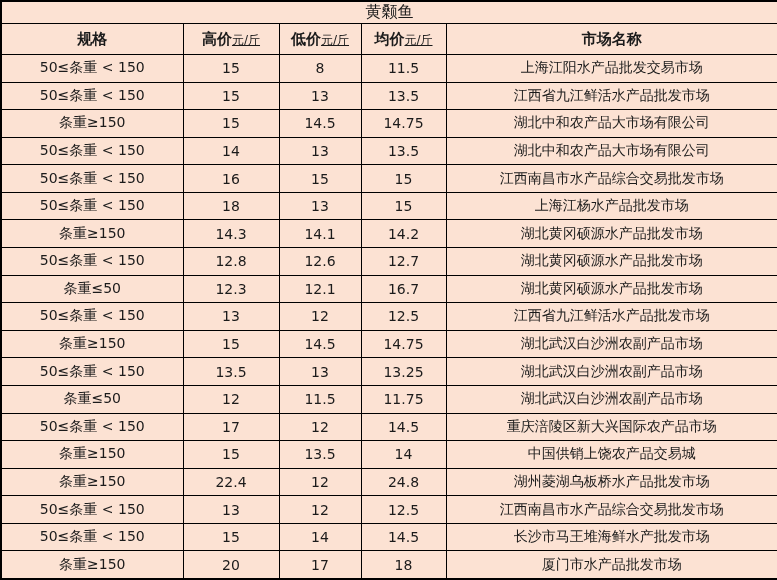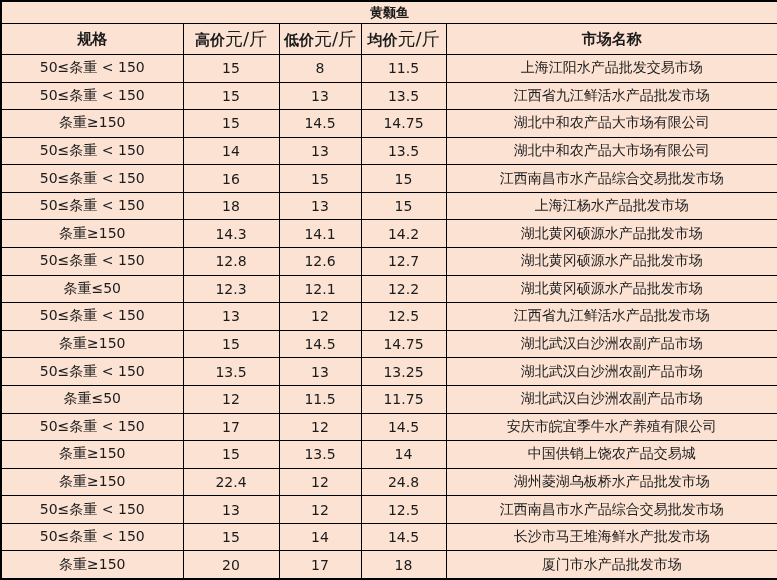--- a/index.html
+++ b/index.html
@@ -35,31 +35,32 @@
     border: 2px solid #000000;
   }
   col.c-spec   { width: 182px; }
   col.c-high   { width: 96px;  }
   col.c-low    { width: 82px;  }
   col.c-avg    { width: 85px;  }
   col.c-market { width: 332px; }
 
   tr.title-row th {
     height: 21px;
-    font-size: 13px;
-    font-weight: bold;
+    font-size: 16px;
+    font-weight: normal;
   }
   tr.header-row th {
     height: 30px;
     font-size: 15px;
     font-weight: bold;
   }
   tr.header-row .h-unit {
     font-weight: normal;
-    font-size: 18px;
+    font-size: 12px;
+    text-decoration: underline;
   }
   tbody td {
     font-size: 14px;
     font-weight: normal;
     height: 26px;
   }
 </style>
 </head>
 <body>
 
@@ -138,21 +139,21 @@
           <td>50≤条重 &lt; 150</td>
           <td>12.8</td>
           <td>12.6</td>
           <td>12.7</td>
           <td>湖北黄冈硕源水产品批发市场</td>
         </tr>
         <tr>
           <td>条重≤50</td>
           <td>12.3</td>
           <td>12.1</td>
-          <td>12.2</td>
+          <td>16.7</td>
           <td>湖北黄冈硕源水产品批发市场</td>
         </tr>
         <tr>
           <td>50≤条重 &lt; 150</td>
           <td>13</td>
           <td>12</td>
           <td>12.5</td>
           <td>江西省九江鲜活水产品批发市场</td>
         </tr>
         <tr>
@@ -174,21 +175,21 @@
           <td>12</td>
           <td>11.5</td>
           <td>11.75</td>
           <td>湖北武汉白沙洲农副产品市场</td>
         </tr>
         <tr>
           <td>50≤条重 &lt; 150</td>
           <td>17</td>
           <td>12</td>
           <td>14.5</td>
-          <td>安庆市皖宜季牛水产养殖有限公司</td>
+          <td>重庆涪陵区新大兴国际农产品市场</td>
         </tr>
         <tr>
           <td>条重≥150</td>
           <td>15</td>
           <td>13.5</td>
           <td>14</td>
           <td>中国供销上饶农产品交易城</td>
         </tr>
         <tr>
           <td>条重≥150</td>

